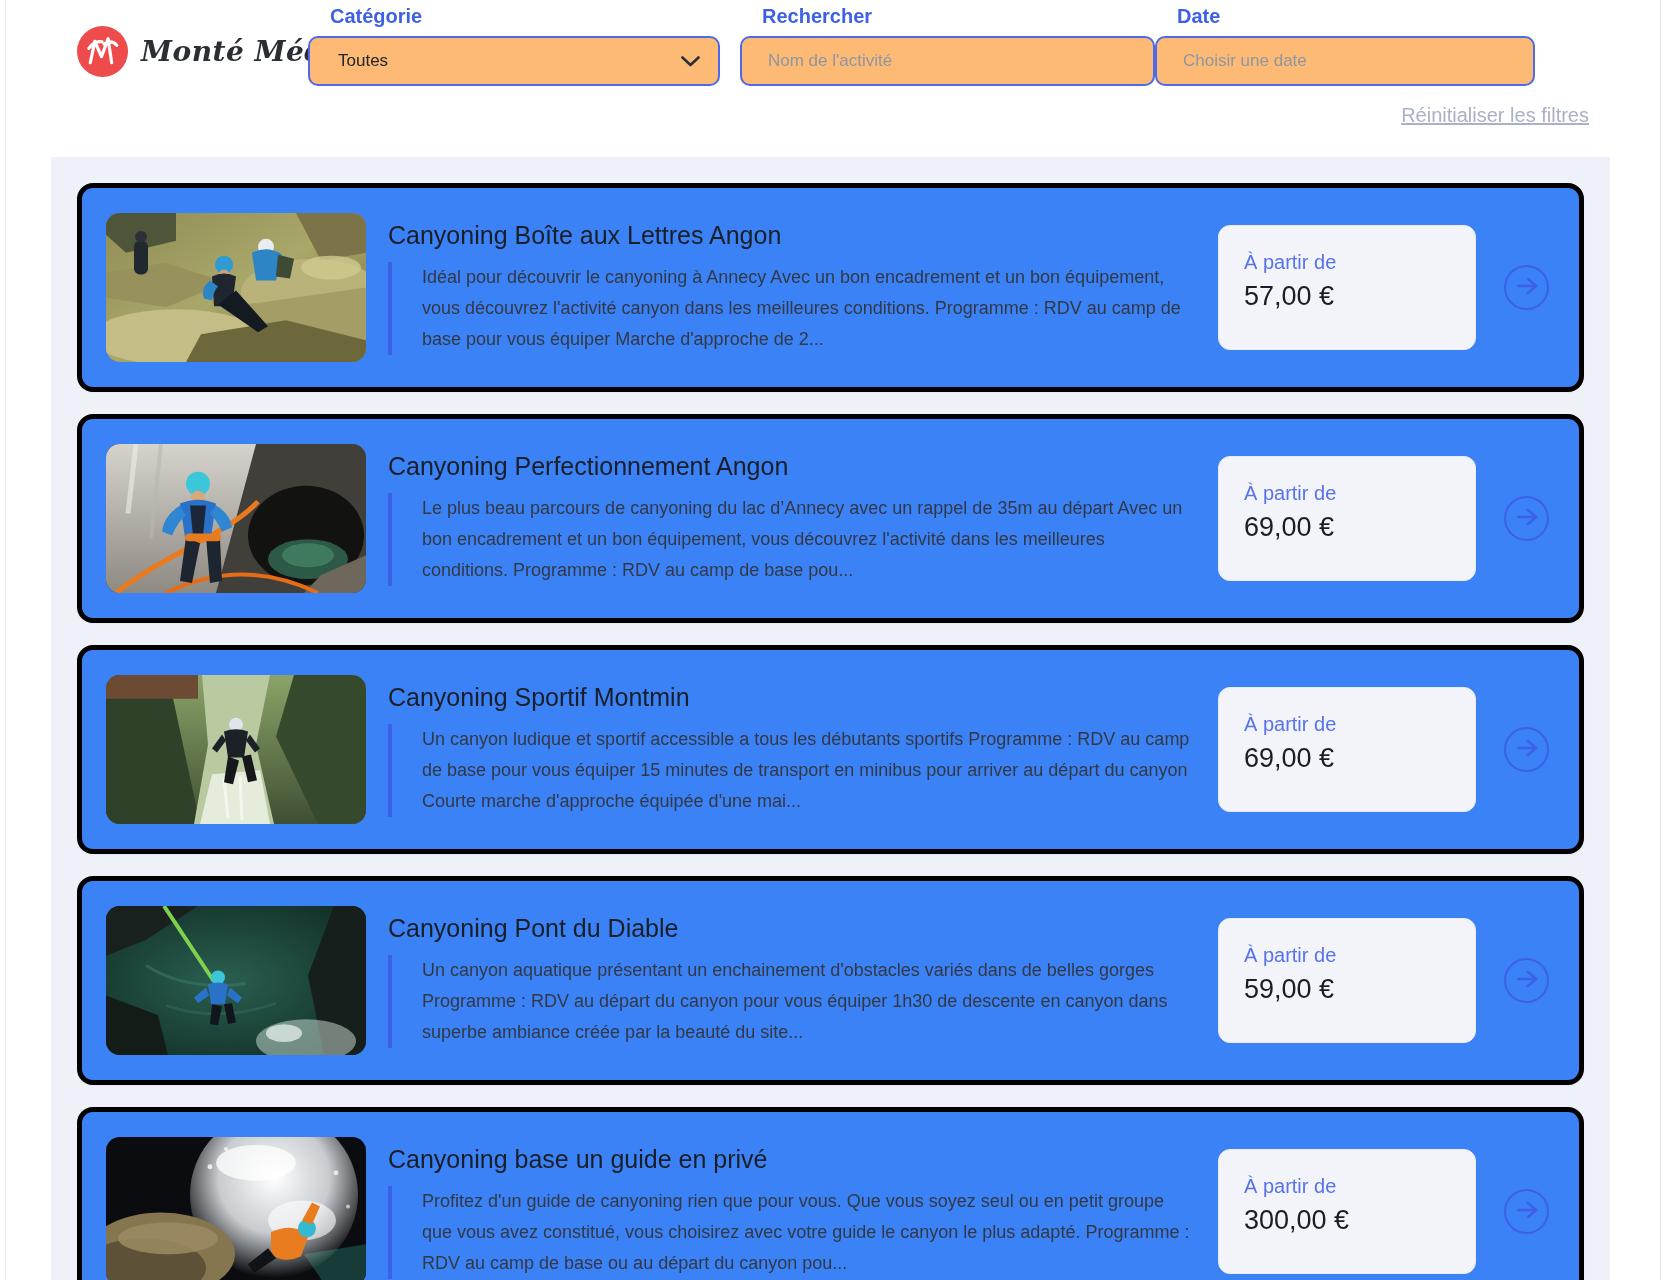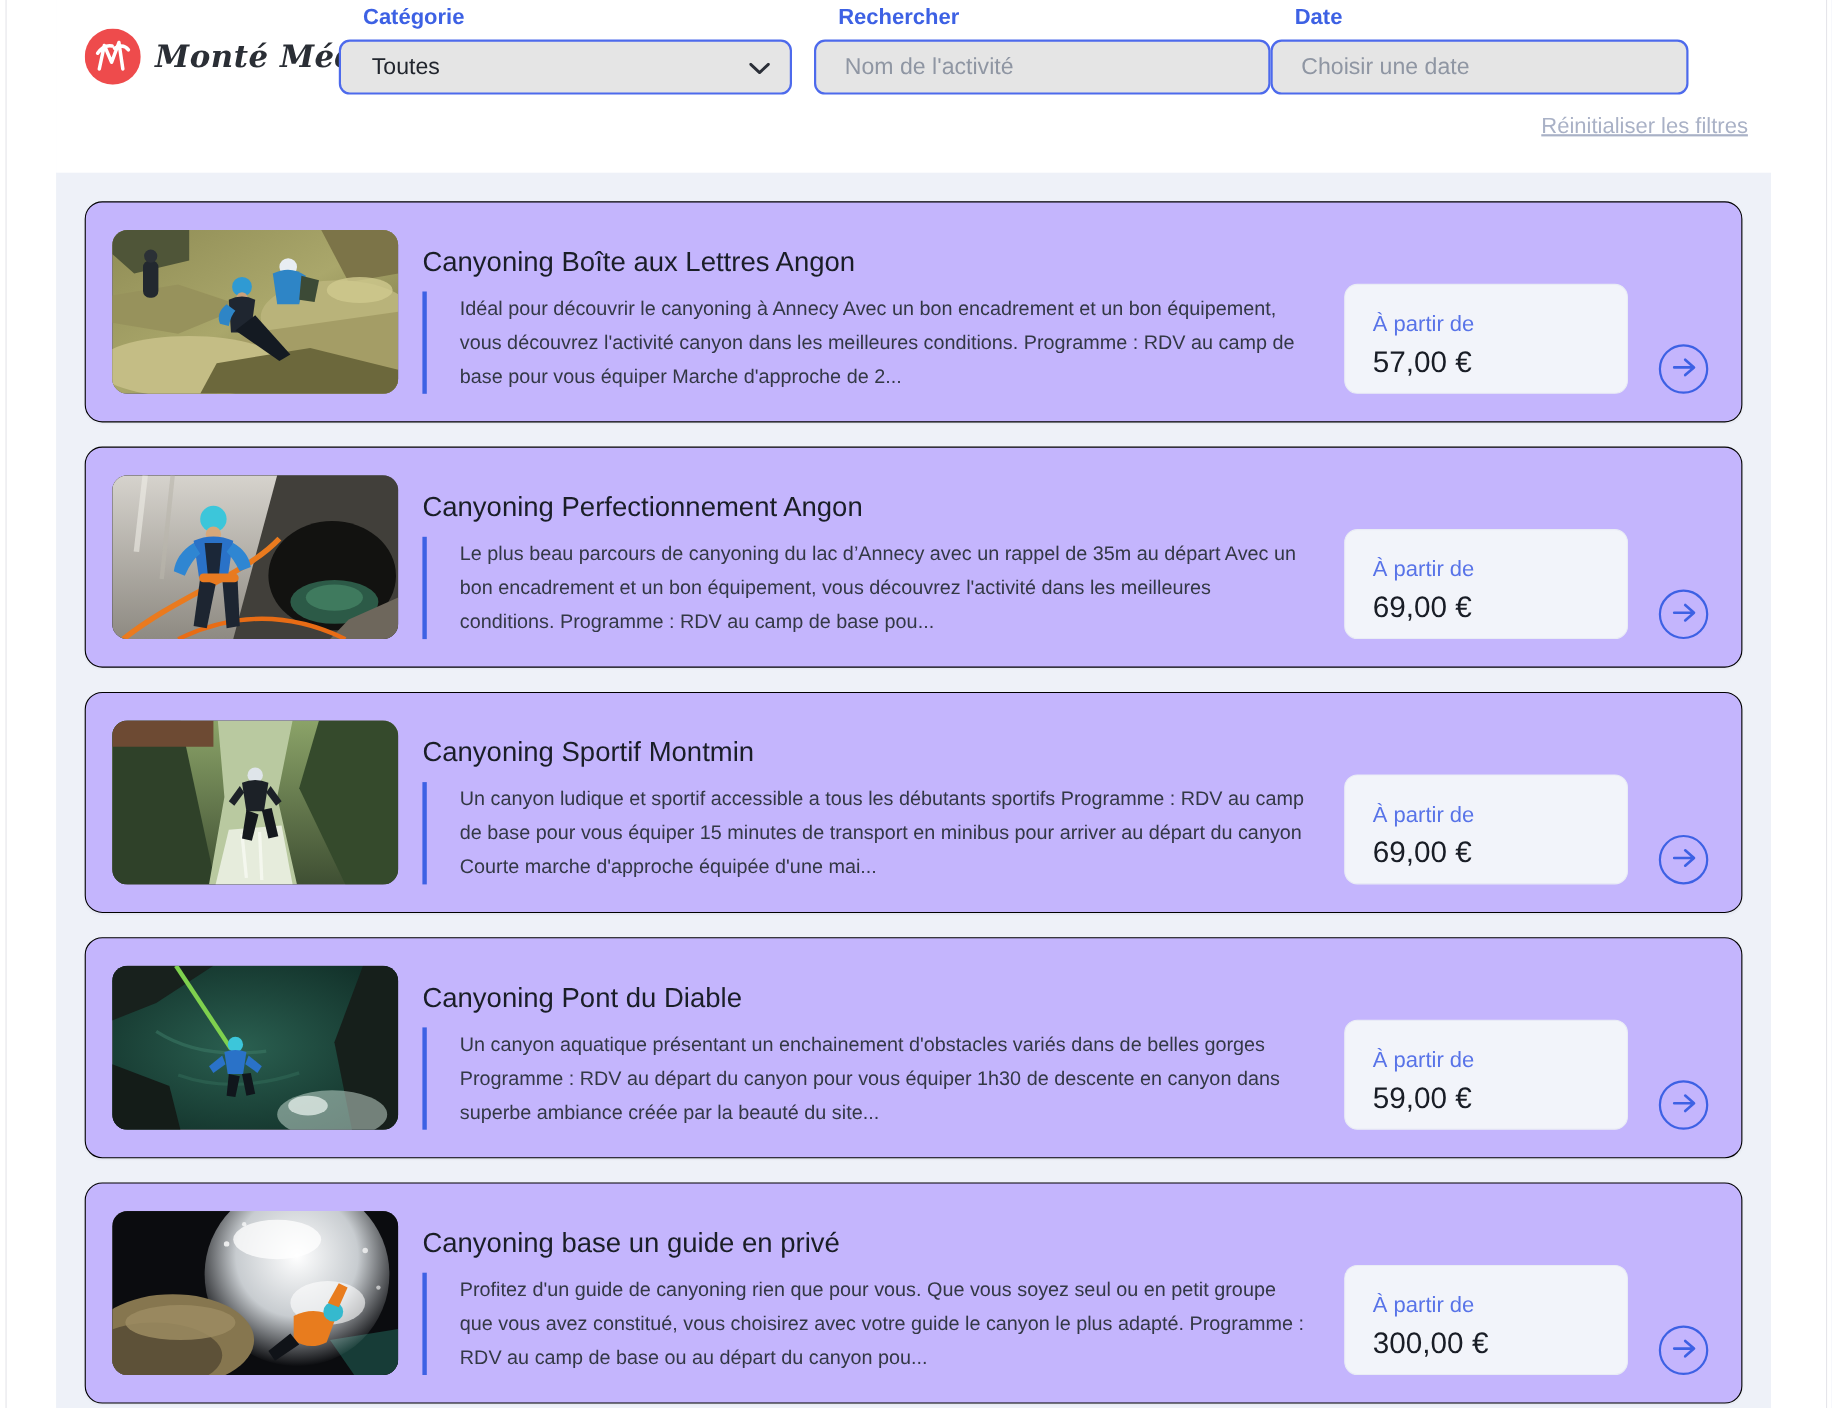--- a/index.html
+++ b/index.html
@@ -29,56 +29,56 @@
   .filter-group{display:flex;flex-direction:column;}
   .filter-group.cat{width:412px;margin-right:20px;}
   .filter-group.date{width:380px;margin-right:54px;}
   .filter-group.search{width:415px;}
   .filter-label{
     font-size:20px;line-height:24px;font-weight:700;color:#3d61e4;
     margin:0 0 8px 22px;
   }
   .control{
     box-sizing:border-box;height:50px;border:2px solid #4d6aec;border-radius:10px;
-    background:#e5e5e5;font-size:21px;color:#22262e;gap:37px;
+    background:#fdba74;font-size:17px;color:#22262e;gap:37px;
   }
   .select-box{display:flex;align-items:center;justify-content:space-between;
     padding:0 18px 0 28px;cursor:pointer;}
   .select-box .chev{flex:none;margin-top:2px;}
   input.control{width:100%;padding:0 26px;outline:none;font-family:"Liberation Sans",sans-serif;}
   input.control::placeholder{color:#8f96a3;opacity:1;}
   .reset-link{
     position:absolute;right:21px;top:104px;font-size:20px;color:#a9b1c6;
     text-decoration:underline;cursor:pointer;text-align:right;
   }
 
   
   .cards{padding:26px 26px 0;display:flex;flex-direction:column;gap:22px;}
   .card{
-    background:#c4b5fd;border:1px solid #000000;border-radius:16px;
+    background:#3b82f6;border:5px solid #000000;border-radius:16px;
     box-shadow:0 1px 2px rgba(25,35,80,.04);
-    padding:25px 24px;display:flex;align-items:flex-end;box-sizing:border-box;
+    padding:25px 24px;display:flex;align-items:center;box-sizing:border-box;
   }
   .photo{
     width:260px;height:149px;border-radius:14px;overflow:hidden;flex:none;
     margin-right:22px;background:#555;
   }
   .photo svg{display:block;width:100%;height:100%;}
   .card-text{flex:none;width:805px;min-width:0;}
   .card-title{
     font-size:25px;line-height:30px;font-weight:500;color:#1a1e27;margin:0 0 12px;
   }
   .card-desc{
     border-left:4px solid #3d61e4;padding-left:30px;
     font-size:18px;line-height:31px;color:#333845;
   }
   .price-box{
     margin-left:auto;flex:none;width:258px;box-sizing:border-box;
     background:#f2f4fa;border:1px solid #e9ecf5;border-radius:12px;
-    padding:24px 20px 11px 25px;
+    padding:24px 20px 36px 25px;
   }
   .price-from{font-size:20px;line-height:25px;color:#5873e8;}
   .price-value{font-size:27px;line-height:33px;color:#191d26;font-weight:500;margin-top:5px;}
   .arrow-btn{
     flex:none;width:45px;height:45px;margin:0 6px 0 28px;border-radius:50%;
     border:2.5px solid #3d61e4;background:transparent;cursor:pointer;
     display:flex;align-items:center;justify-content:center;padding:0;
   }
 </style>
 </head>

